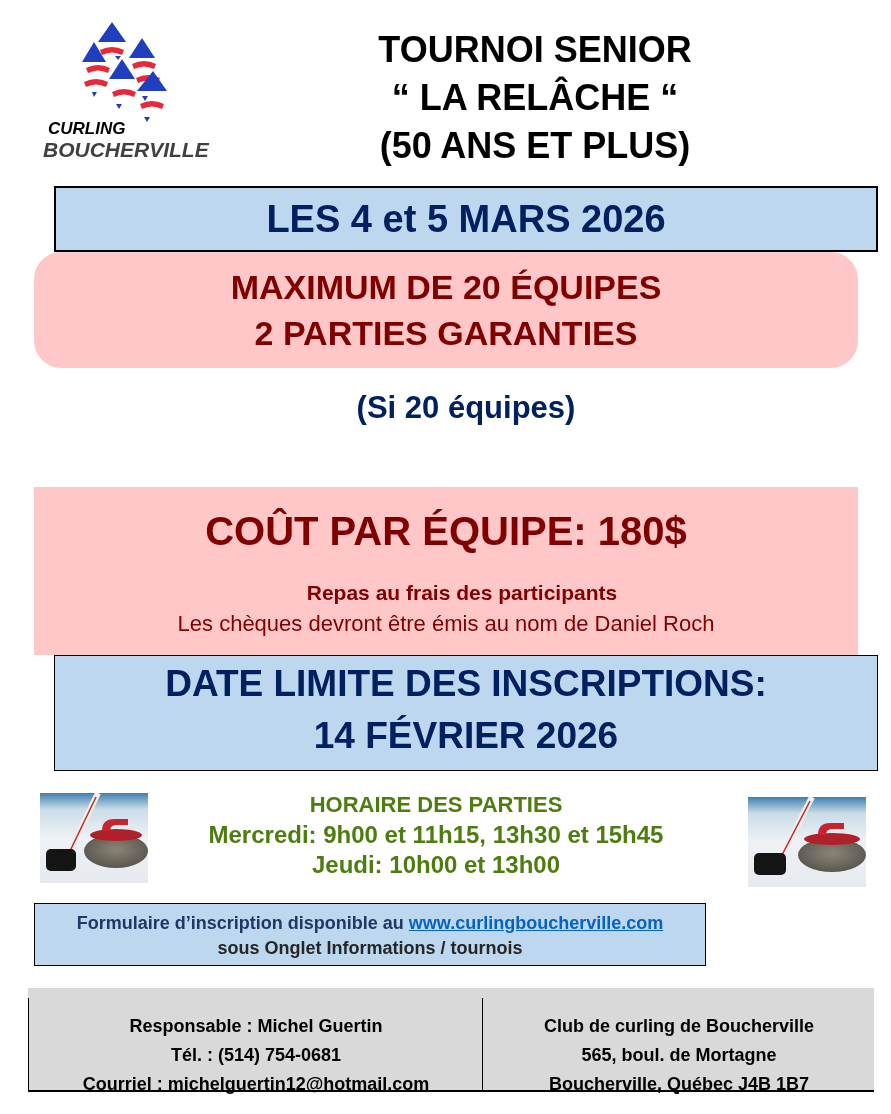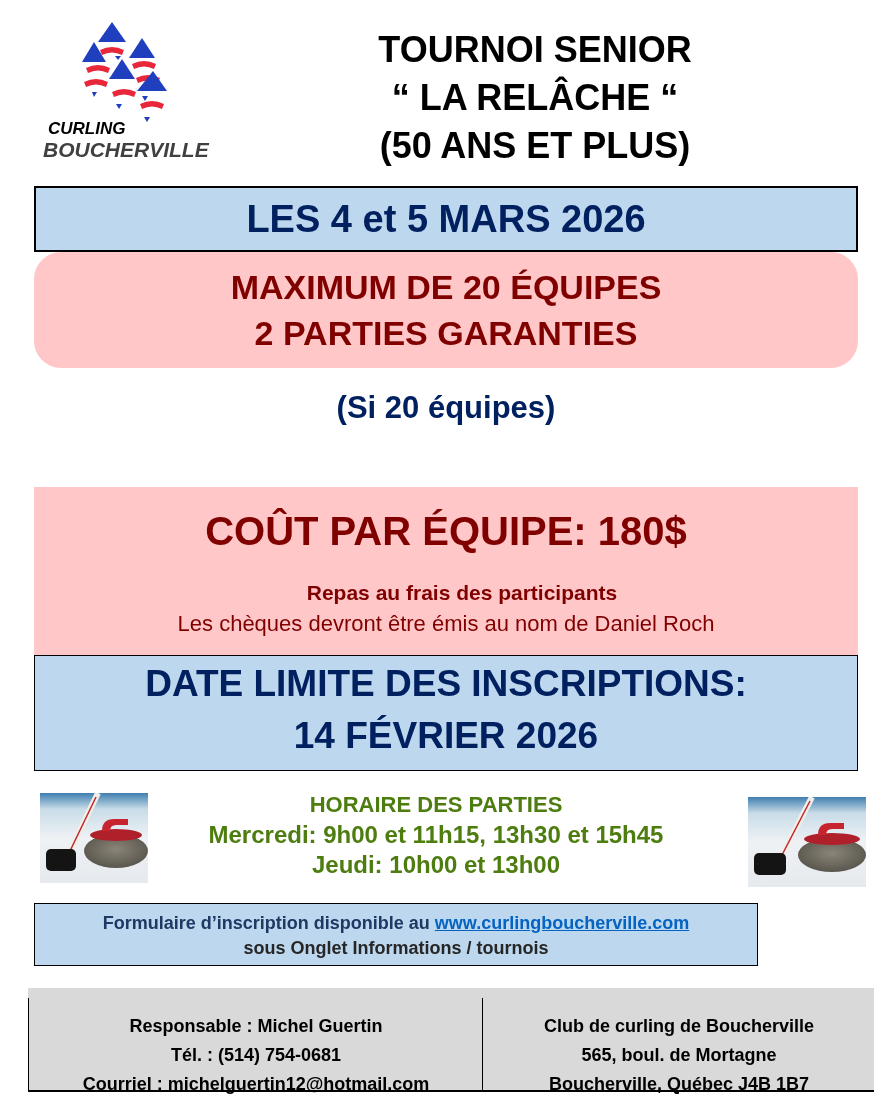--- a/index.html
+++ b/index.html
@@ -13,42 +13,42 @@
     #logo { left: 30px; top: 18px; width: 190px; height: 145px; }
     #logo svg { position: absolute; left: 52px; top: 4px; }
     #logo .curling { position: absolute; left: 18px; top: 101px; font-size: 17px; font-style: italic; color: #000; letter-spacing: 0px; font-weight: bold; }
     #logo .boucherville { position: absolute; left: 13px; top: 120px; font-size: 21px; font-style: italic; color: #404040; font-weight: 900; letter-spacing: 0px; }
 
     #title { left: 300px; top: 26px; width: 470px; color: #000; font-size: 36px; line-height: 48px; }
 
     
     .box-blue { background: #BDD7EE; }
     .box-pink { background: #FFC7C8; }
-    .navy { color: #002060; }
+    .navy { color: #002060; margin-left: 20px; }
     .darkred { color: #800000; }
 
     #date-box { left: 34px; top: 186px; width: 824px; height: 66px; border: 2px solid #000; font-size: 38px; line-height: 62px; }
     #max-box { left: 34px; top: 252px; width: 824px; height: 116px; padding-top: 12px; font-size: 34px; line-height: 46px; border-radius: 27px; }
     #bourses { left: 34px; top: 385px; width: 824px; font-size: 31px; line-height: 46px; }
     #cost-box { left: 34px; top: 487px; width: 824px; height: 168px; }
     #cost-box .cost-title { position: absolute; left: 0; top: 17px; width: 100%; font-size: 40px; line-height: 54px; }
     #cost-box .line1 { position: absolute; left: 16px; top: 91px; width: 100%; font-size: 21px; line-height: 30px; font-weight: bold; }
     #cost-box .line2 { position: absolute; left: 0; top: 122px; width: 100%; font-size: 22px; line-height: 30px; font-weight: normal; }
 
     #deadline-box { left: 34px; top: 655px; width: 824px; height: 116px; border-left: 1px solid #000; border-right: 1px solid #000; border-top: 1px solid #000; border-bottom: 1px solid #000; font-size: 37px; line-height: 52px; padding-top: 2px; }
 
     
     .curling-img { border: none; overflow: hidden; }
     #img-left { left: 40px; top: 793px; width: 108px; height: 90px; }
     #img-right { left: 748px; top: 797px; width: 118px; height: 90px; }
     #schedule { left: 138px; top: 790px; width: 596px; color: #4d7c0f; font-size: 24px; line-height: 30px; }
     #schedule .sched-title { font-size: 22px; }
 
     
-    #form-box { left: 34px; top: 903px; width: 724px; height: 63px; border: 1px solid #000; padding-top: 7px; font-size: 18px; line-height: 25px; }
+    #form-box { left: 34px; top: 903px; width: 672px; height: 63px; border: 1px solid #000; padding-top: 7px; font-size: 18px; line-height: 25px; }
     #form-box .l1 { color: #1F3864; }
     #form-box a { color: #0563C1; text-decoration: underline; }
     #form-box .l2 { color: #262626; }
 
     
     #footer { left: 28px; top: 988px; width: 846px; height: 104px; background: #D9D9D9; border-bottom: 2px solid #000; }
     #footer .left-border { position: absolute; left: 0; top: 10px; width: 1px; height: 94px; background: #000; }
     #footer .divider { position: absolute; left: 454px; top: 10px; width: 1px; height: 94px; background: #000; }
     #footer .col { position: absolute; top: 24px; text-align: center; font-size: 18px; line-height: 29px; color: #000000; }
     #footer .col-left { left: 2px; width: 452px; }

